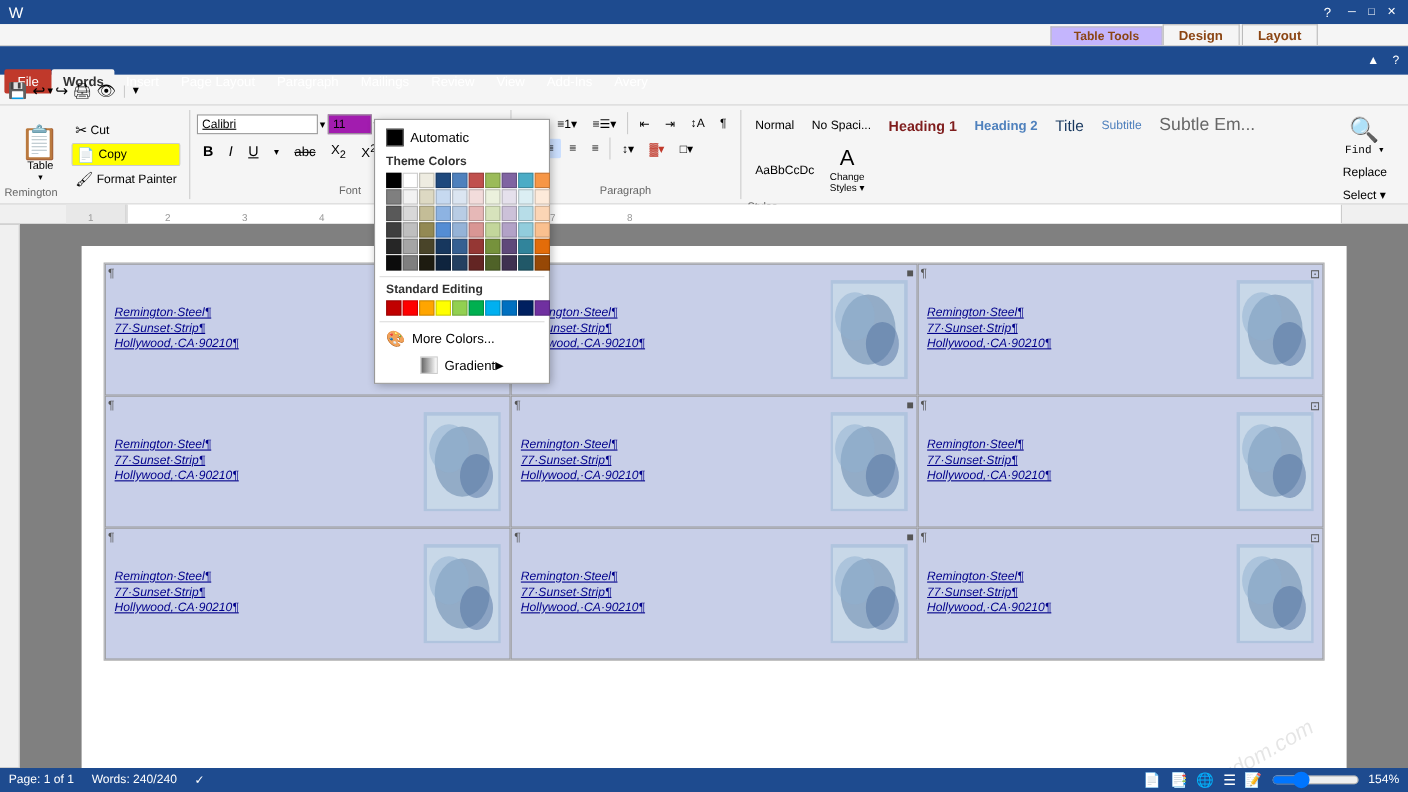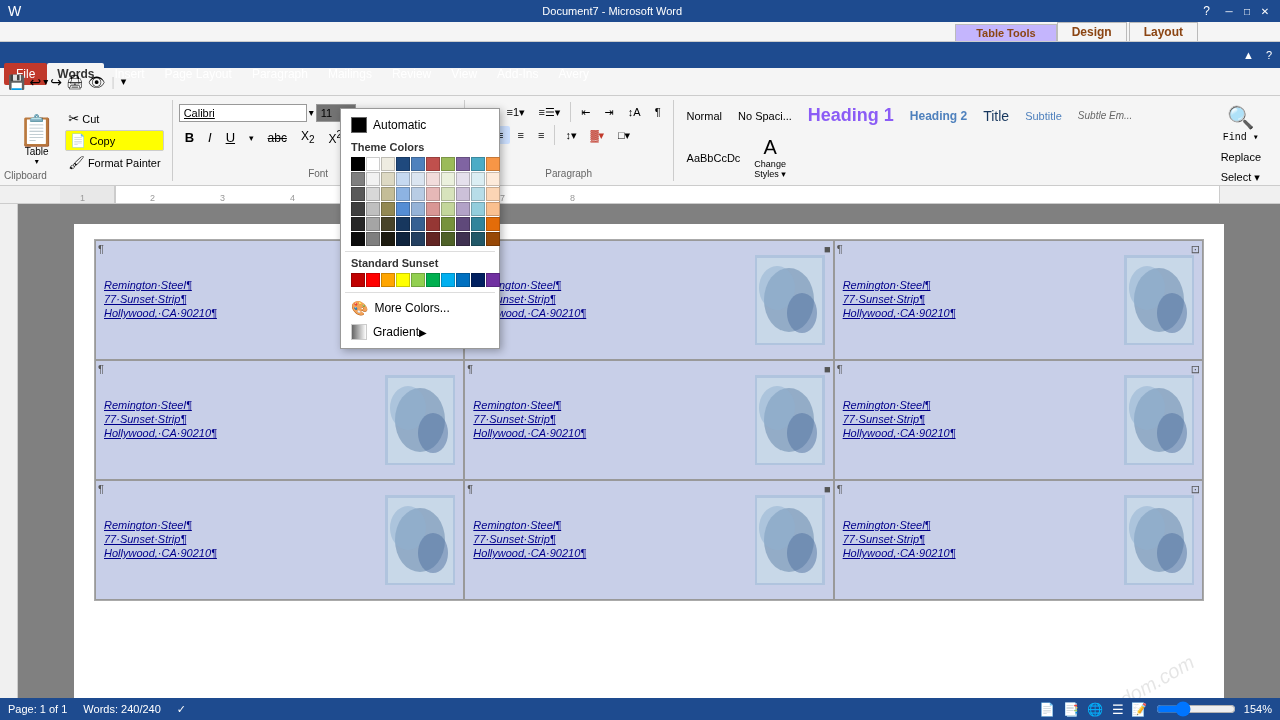--- a/index.html
+++ b/index.html
@@ -64,30 +64,30 @@
       align-items: stretch;
       height: 90px;
       border-bottom: 1px solid #ccc;
       position: relative;
     }
 
     .font-name-box {
       border: 1px solid #999;
       padding: 2px 4px;
       font-size: 11px;
-      width: 128px;
+      width: 110px;
       background: white;
       text-decoration: underline;
     }
     .font-size-box {
       border: 1px solid #999;
       padding: 2px 4px;
       font-size: 11px;
       width: 40px;
-      background: #737373;
+      background: #a21caf;
     }
 
     .toolbar-sep { width: 1px; background: #ccc; height: 20px; margin: 0 2px; }
 
     .toolbar-btn {
       padding: 2px 5px;
       font-size: 11px;
       cursor: pointer;
       border-radius: 2px;
       border: 1px solid transparent;
@@ -251,21 +251,21 @@
       align-items: center;
       gap: 6px;
       padding: 4px 6px;
       cursor: pointer;
       font-size: 12px;
     }
 
     .cp-gradient {
       display: flex;
       align-items: center;
-      justify-content: flex-start;
+      justify-content: center;
       padding: 4px 6px;
       cursor: pointer;
       font-size: 12px;
     }
 
     
     .status-bar {
       background: #1e4b8f;
       color: white;
       height: 22px;
@@ -359,21 +359,20 @@
       pointer-events: none;
     }
   </style>
 </head>
 <body>
 
 <div class="title-bar">
   <div style="display:flex;align-items:center;gap:6px;">
     <span style="font-size:14px;">W</span>
   </div>
-  <div class="title-bar-title">Document7 - Microsoft Word</div>
   <div class="title-bar-controls">
     <span style="color:white;font-size:12px;cursor:pointer;margin-right:8px;">?</span>
     <span class="title-bar-btn">─</span>
     <span class="title-bar-btn">□</span>
     <span class="title-bar-btn">✕</span>
   </div>
 </div>
 
 <div style="background:#f5f5f5;height:20px;display:flex;align-items:flex-end;justify-content:flex-end;padding-right:80px;border-bottom:1px solid #ccc;">
   <div style="background:#c4b5fd;padding:2px 20px;font-size:11px;border:1px solid #bbb;border-bottom:none;font-weight:bold;color:#8b4513;">Table Tools</div>
@@ -424,21 +423,21 @@
       </div>
       <div class="clip-small-btn highlight-yellow" style="background:#ffff00;border:1px solid #ccc;padding:2px 4px;border-radius:2px;">
         <span style="font-size:13px;">📄</span>
         <span>Copy</span>
       </div>
       <div class="clip-small-btn">
         <span style="font-size:13px;">🖌</span>
         <span>Format Painter</span>
       </div>
     </div>
-    <div style="font-size:10px;color:#666;text-align:center;position:absolute;bottom:4px;left:4px;">Clipboard</div>
+    <div style="font-size:10px;color:#666;text-align:center;position:absolute;bottom:4px;left:4px;">Remington</div>
   </div>
 
   <div class="font-group">
     <div class="font-row">
       <input type="text" class="font-name-box" value="Calibri" style="">
       <span style="cursor:pointer;font-size:10px;">▾</span>
       <input type="text" class="font-size-box" value="11" style="">
       <span style="cursor:pointer;font-size:10px;">▾</span>
       <span class="toolbar-btn" style="font-size:13px;font-weight:bold;">A↑</span>
       <span class="toolbar-btn" style="font-size:13px;">A↓</span>
@@ -486,33 +485,33 @@
   </div>
 
   <div class="styles-group">
     <div class="style-preview">
       <div style="font-size:11px;">Normal</div>
     </div>
     <div class="style-preview">
       <div style="font-size:11px;">No Spaci...</div>
     </div>
     <div class="style-preview">
-      <div style="font-size:18px;color:#8b5cf6;font-weight:bold;">Heading 1</div>
+      <div style="font-size:13px;color:#7f1d1d;font-weight:bold;">Heading 1</div>
     </div>
     <div class="style-preview">
       <div style="font-size:12px;color:#4f81bd;font-weight:bold;">Heading 2</div>
     </div>
     <div class="style-preview">
       <div style="font-size:14px;color:#17375e;">Title</div>
     </div>
     <div class="style-preview">
       <div style="font-size:11px;color:#4f81bd;">Subtitle</div>
     </div>
     <div class="style-preview">
-      <div style="font-size:10px;font-style:italic;color:#666;">Subtle Em...</div>
+      <div style="font-size:16px;color:#666;">Subtle Em...</div>
     </div>
     <div class="style-preview">
       <div style="font-size:11px;">AaBbCcDc</div>
     </div>
     <div style="display:flex;flex-direction:column;align-items:center;cursor:pointer;padding:4px;border-radius:2px;" class="toolbar-btn">
       <span style="font-size:20px;">A</span>
       <span style="font-size:9px;text-align:center;">Change<br>Styles ▾</span>
     </div>
     <div style="font-size:10px;color:#666;margin-top:auto;width:100%;text-align:left;">Styles</div>
   </div>
@@ -773,21 +772,21 @@
       <div class="cp-swatch" style="background: rgb(36, 64, 97);"></div>
       <div class="cp-swatch" style="background: rgb(99, 37, 35);"></div>
       <div class="cp-swatch" style="background: rgb(79, 98, 40);"></div>
       <div class="cp-swatch" style="background: rgb(63, 49, 81);"></div>
       <div class="cp-swatch" style="background: rgb(33, 88, 104);"></div>
       <div class="cp-swatch" style="background: rgb(151, 72, 6);"></div>
     </div>
 
   <div class="cp-divider"></div>
 
-  <div class="cp-standard-label">Standard Sunset</div>
+  <div class="cp-standard-label">Standard Editing</div>
   <div class="cp-standard-grid" id="standard-colors-grid">
       <div class="cp-swatch" style="background: rgb(192, 0, 0);"></div>
       <div class="cp-swatch" style="background: rgb(255, 0, 0);"></div>
       <div class="cp-swatch" style="background: rgb(255, 165, 0);"></div>
       <div class="cp-swatch" style="background: rgb(255, 255, 0);"></div>
       <div class="cp-swatch" style="background: rgb(146, 208, 80);"></div>
       <div class="cp-swatch" style="background: rgb(0, 176, 80);"></div>
       <div class="cp-swatch" style="background: rgb(0, 176, 240);"></div>
       <div class="cp-swatch" style="background: rgb(0, 112, 192);"></div>
       <div class="cp-swatch" style="background: rgb(0, 32, 96);"></div>

